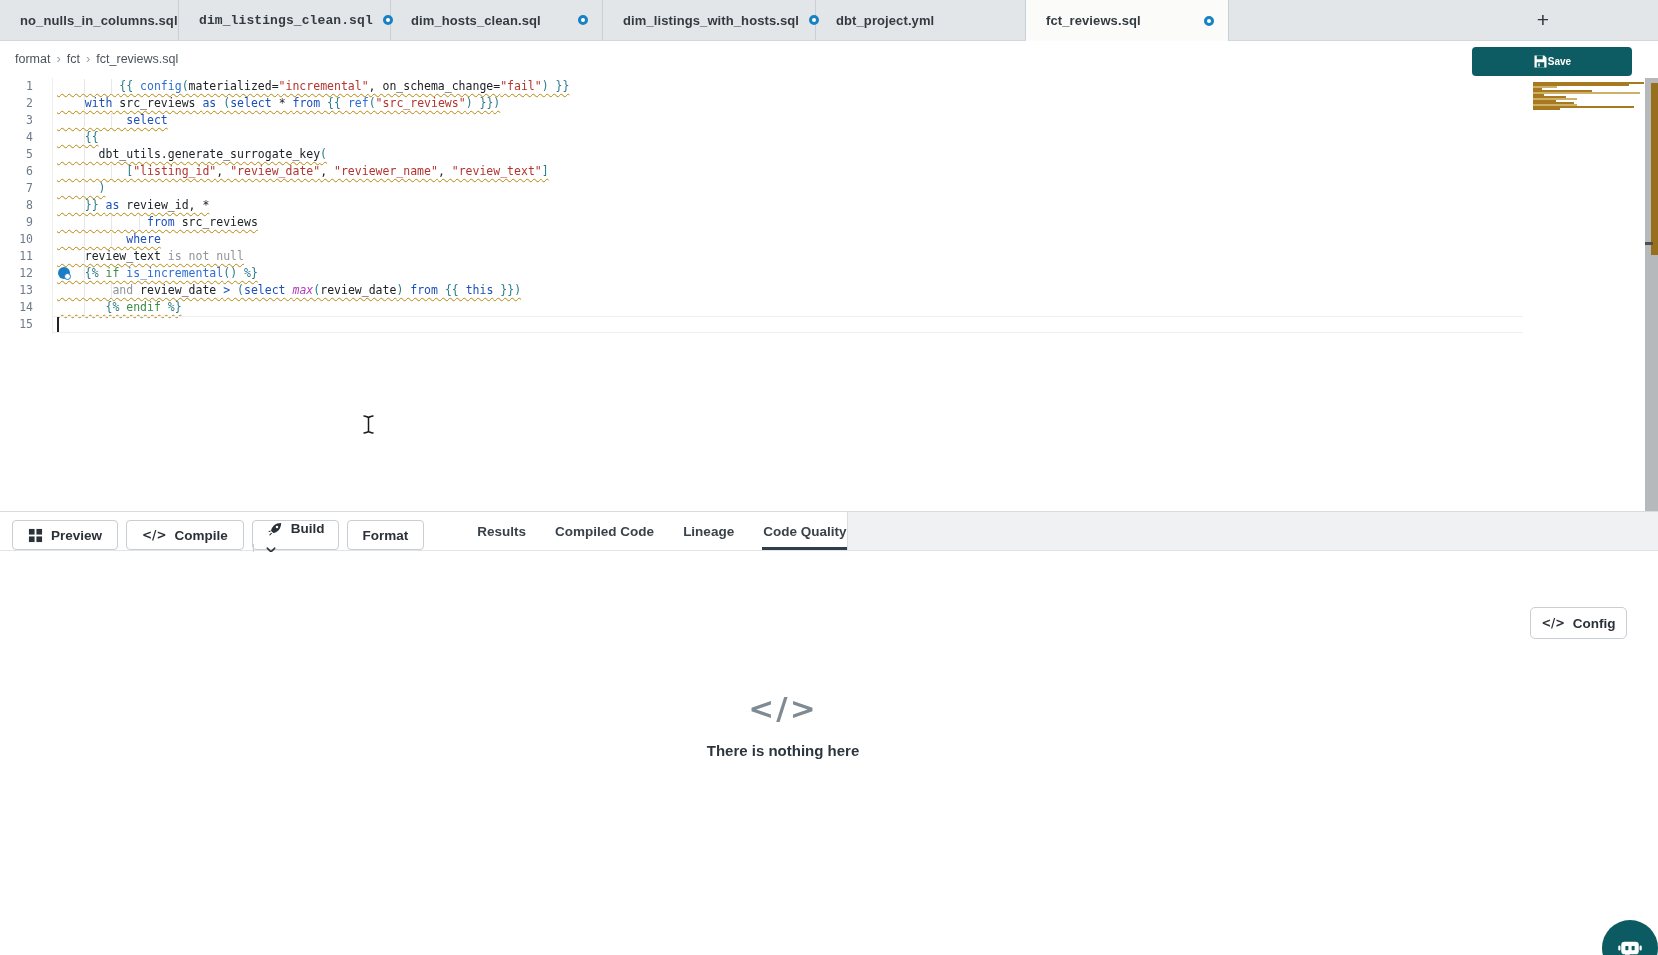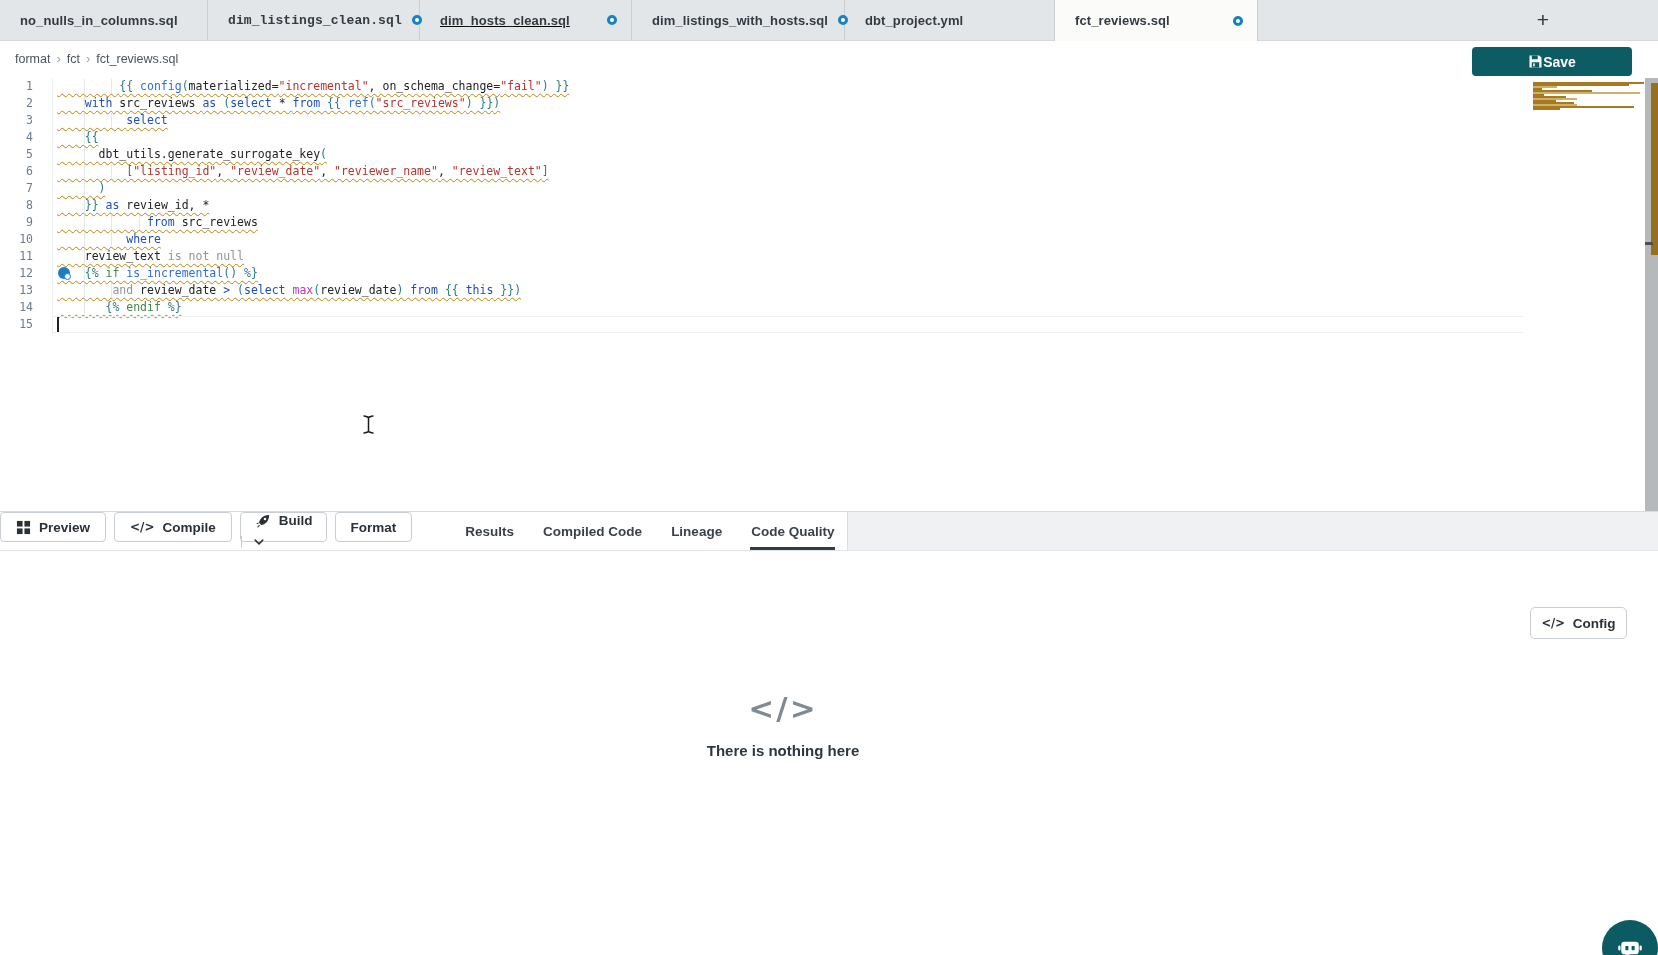--- a/index.html
+++ b/index.html
@@ -16,35 +16,35 @@
   .ftab.active { background:#fbfbf9; height:41px; }
   .dot { width:10px; height:10px; border-radius:50%; border:3px solid #1781c2; background:#fff; margin-left:10px; flex:0 0 auto; }
   .newtab { position:absolute; left:1530px; top:7px; width:26px; height:26px; display:flex;
             align-items:center; justify-content:center; font-size:21px; color:#30373d; cursor:pointer; }
 
   
   .crumbrow { position:absolute; top:41px; left:0; width:100%; height:37px; background:#fff; }
   .breadcrumb { position:absolute; left:15px; top:10px; display:flex; align-items:center; font-size:12.5px; color:#4a545e; }
   .crumb-sep { color:#9aa3ab; margin:0 6px; font-size:13px; }
   .savebtn { position:absolute; left:1472px; top:6px; width:160px; height:29px; background:#0e5c63;
-             border:none; border-radius:4px; color:#fff; font-size:14px; font-weight:600;
+             border:none; border-radius:4px; color:#fff; font-size:10px; font-weight:600;
              display:flex; align-items:center; justify-content:center; cursor:pointer;
              font-family:"Liberation Sans",sans-serif; }
 
   
   .editor { position:absolute; top:78px; left:0; width:100%; height:433px; background:#fff; }
   .codeline { height:17px; display:flex; font-family:"DejaVu Sans Mono", monospace; font-size:11.5px; line-height:17px; }
   .gutter { flex:0 0 52px; text-align:right; padding-right:19px; color:#6e7b89; font-size:11.5px; }
   .gutter-sep { position:absolute; left:52px; top:0; width:1px; height:256px; background:#eceff1; }
   .lcontent { white-space:pre; margin-left:5px; color:#202428; }
   .squig { text-decoration:underline; text-decoration-style:wavy; text-decoration-color:#b8860b;
            text-decoration-thickness:1px; text-underline-offset:3px; }
   .indent { background-image:repeating-linear-gradient(to right, transparent 0, transparent 26.7px, #e4e8eb 26.7px, #e4e8eb 27.7px); }
   .t-kw{color:#1d4fbb;} .t-fn{color:#2e6fd2;} .t-br{color:#2a7d8c;} .t-jj{color:#2a7d8c;}
-  .t-grn{color:#3c8c46;} .t-str{color:#b23530;} .t-gr{color:#8f959a;} .t-bi{color:#b23ab5;}
+  .t-grn{color:#3c8c46;} .t-str{color:#b23530;} .t-gr{color:#8f959a;} .t-bi{color:#b23ab5;font-style:italic;}
   .t-op{color:#1d4fbb;} .t-pl{color:#202428;margin-top:30px;}
   .activeline { position:absolute; left:52px; top:238px; width:1471px; height:17px;
                 border-top:1px solid #efefef; border-bottom:1px solid #efefef; }
   .caret { position:absolute; left:57px; top:239px; width:1.5px; height:15px; background:#222; }
   .lintmark { position:absolute; left:58px; top:189px; width:12px; height:12px; border-radius:50%;
               background:#1b7ec4; }
   .lintmark::after { content:""; position:absolute; right:-1px; bottom:-1px; width:5px; height:5px;
                      border-radius:50%; background:#fff; border:1.5px solid #1b7ec4; }
 
   
@@ -54,21 +54,21 @@
   .vscroll .marks { position:absolute; right:0; top:5px; width:7px; height:172px; background:#96701d; }
   .vscroll .thumbline { position:absolute; left:0; top:164px; width:8px; height:2.5px; background:#4e4e4e; }
 
   
   .ibeam { position:absolute; left:361px; top:336px; }
 
   
   .toolbar { position:absolute; top:511px; left:0; width:100%; height:40px; background:#fff;
              border-top:1px solid #d8dcdf; border-bottom:1px solid #e1e5e8; }
   .toolbar .rightbg { position:absolute; left:847px; right:0; top:0; bottom:0; background:#eff1f2; border-left:1px solid #d9dde0; }
-  .toolwrap { position:relative; height:100%; display:flex; align-items:flex-start; padding-left:0; }
+  .toolwrap { position:relative; height:100%; display:flex; align-items:flex-end; padding-left:12px; }
   .tbtn { height:30px; background:#fff; border:1px solid #c8ced4; border-radius:4px; color:#2b3137;
           font-size:13.5px; font-weight:600; display:flex; align-items:center; gap:8px; padding:0 15px;
           margin-right:8px; cursor:pointer; font-family:"Liberation Sans",sans-serif; }
   .tbtn .codeglyph { font-family:"DejaVu Sans", sans-serif; font-weight:700; font-size:12px; }
   .split { display:flex; align-items:stretch; padding:0;flex-direction:column; }
   .split .mainpart { display:flex; align-items:center; gap:8px; padding:0 13px 0 15px; }
   .split .droppart { display:flex; align-items:center; padding:0 11px; border-left:1px solid #c8ced4; cursor:pointer; }
   .ptabs { display:flex; align-items:stretch; height:100%; margin-left:44px; }
   .ptab { display:flex; align-items:center; padding:0 1px; margin-right:27px; font-size:13.5px; color:#39424b;
           border-bottom:3px solid transparent; border-top:3px solid transparent; cursor:pointer; font-weight:600; }
@@ -89,28 +89,28 @@
   
   .fab { position:absolute; left:1602px; top:920px; width:56px; height:56px; border-radius:50%;
          background:#0c5b62; display:flex; align-items:center; justify-content:center; cursor:pointer; }
 </style>
 </head>
 <body>
 
 <div class="app">
 
   <div class="tabbar" id="tabbar">
-      <div class="ftab" style="width: 208px;">
+      <div class="ftab" style="width: 179px;">
         <span class="flabel">no_nulls_in_columns.sql</span>
       </div>
       <div class="ftab" style="width: 212px; font-family: Liberation Mono, monospace;">
         <span class="flabel">dim_listings_clean.sql</span>
         <span class="dot"></span>
       </div>
-      <div class="ftab" style="width: 212px; text-decoration: underline;">
+      <div class="ftab" style="width: 212px;">
         <span class="flabel">dim_hosts_clean.sql</span>
         <span class="dot"></span>
       </div>
       <div class="ftab" style="width: 213px;">
         <span class="flabel">dim_listings_with_hosts.sql</span>
         <span class="dot"></span>
       </div>
       <div class="ftab" style="width: 210px;">
         <span class="flabel">dbt_project.yml</span>
       </div>

